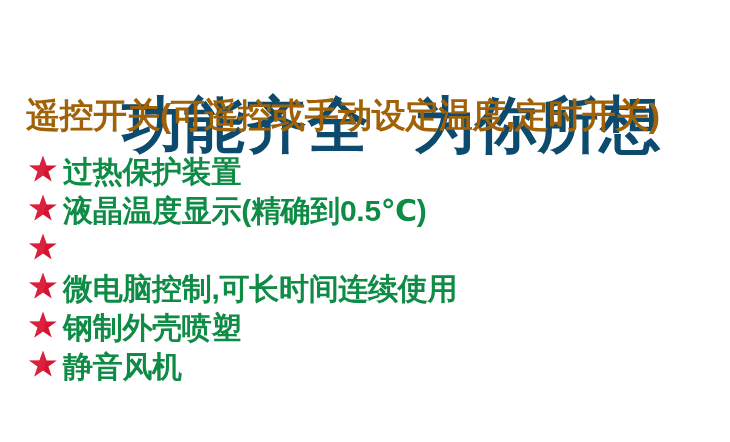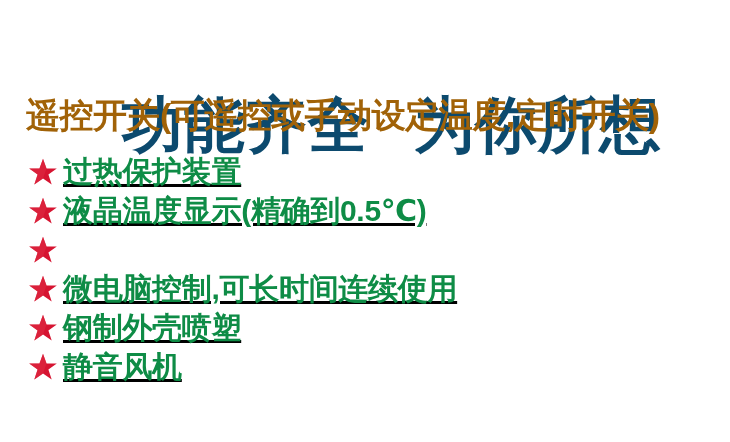--- a/index.html
+++ b/index.html
@@ -59,24 +59,23 @@
 
   
   .bullets {
     position: absolute;
     left: 26px;
     top: 152px;
     width: 690px;
   }
   .bullet-row {
     display: flex;
-    align-items: center;
+    align-items: flex-start;
     height: 39px;
     white-space: nowrap;
-    text-decoration: underline;
   }
   .star-icon {
     flex: 0 0 auto;
     width: 34px;
     height: 34px;
     display: inline-flex;
     align-items: center;
     justify-content: center;
     margin-right: 3px;
   }

